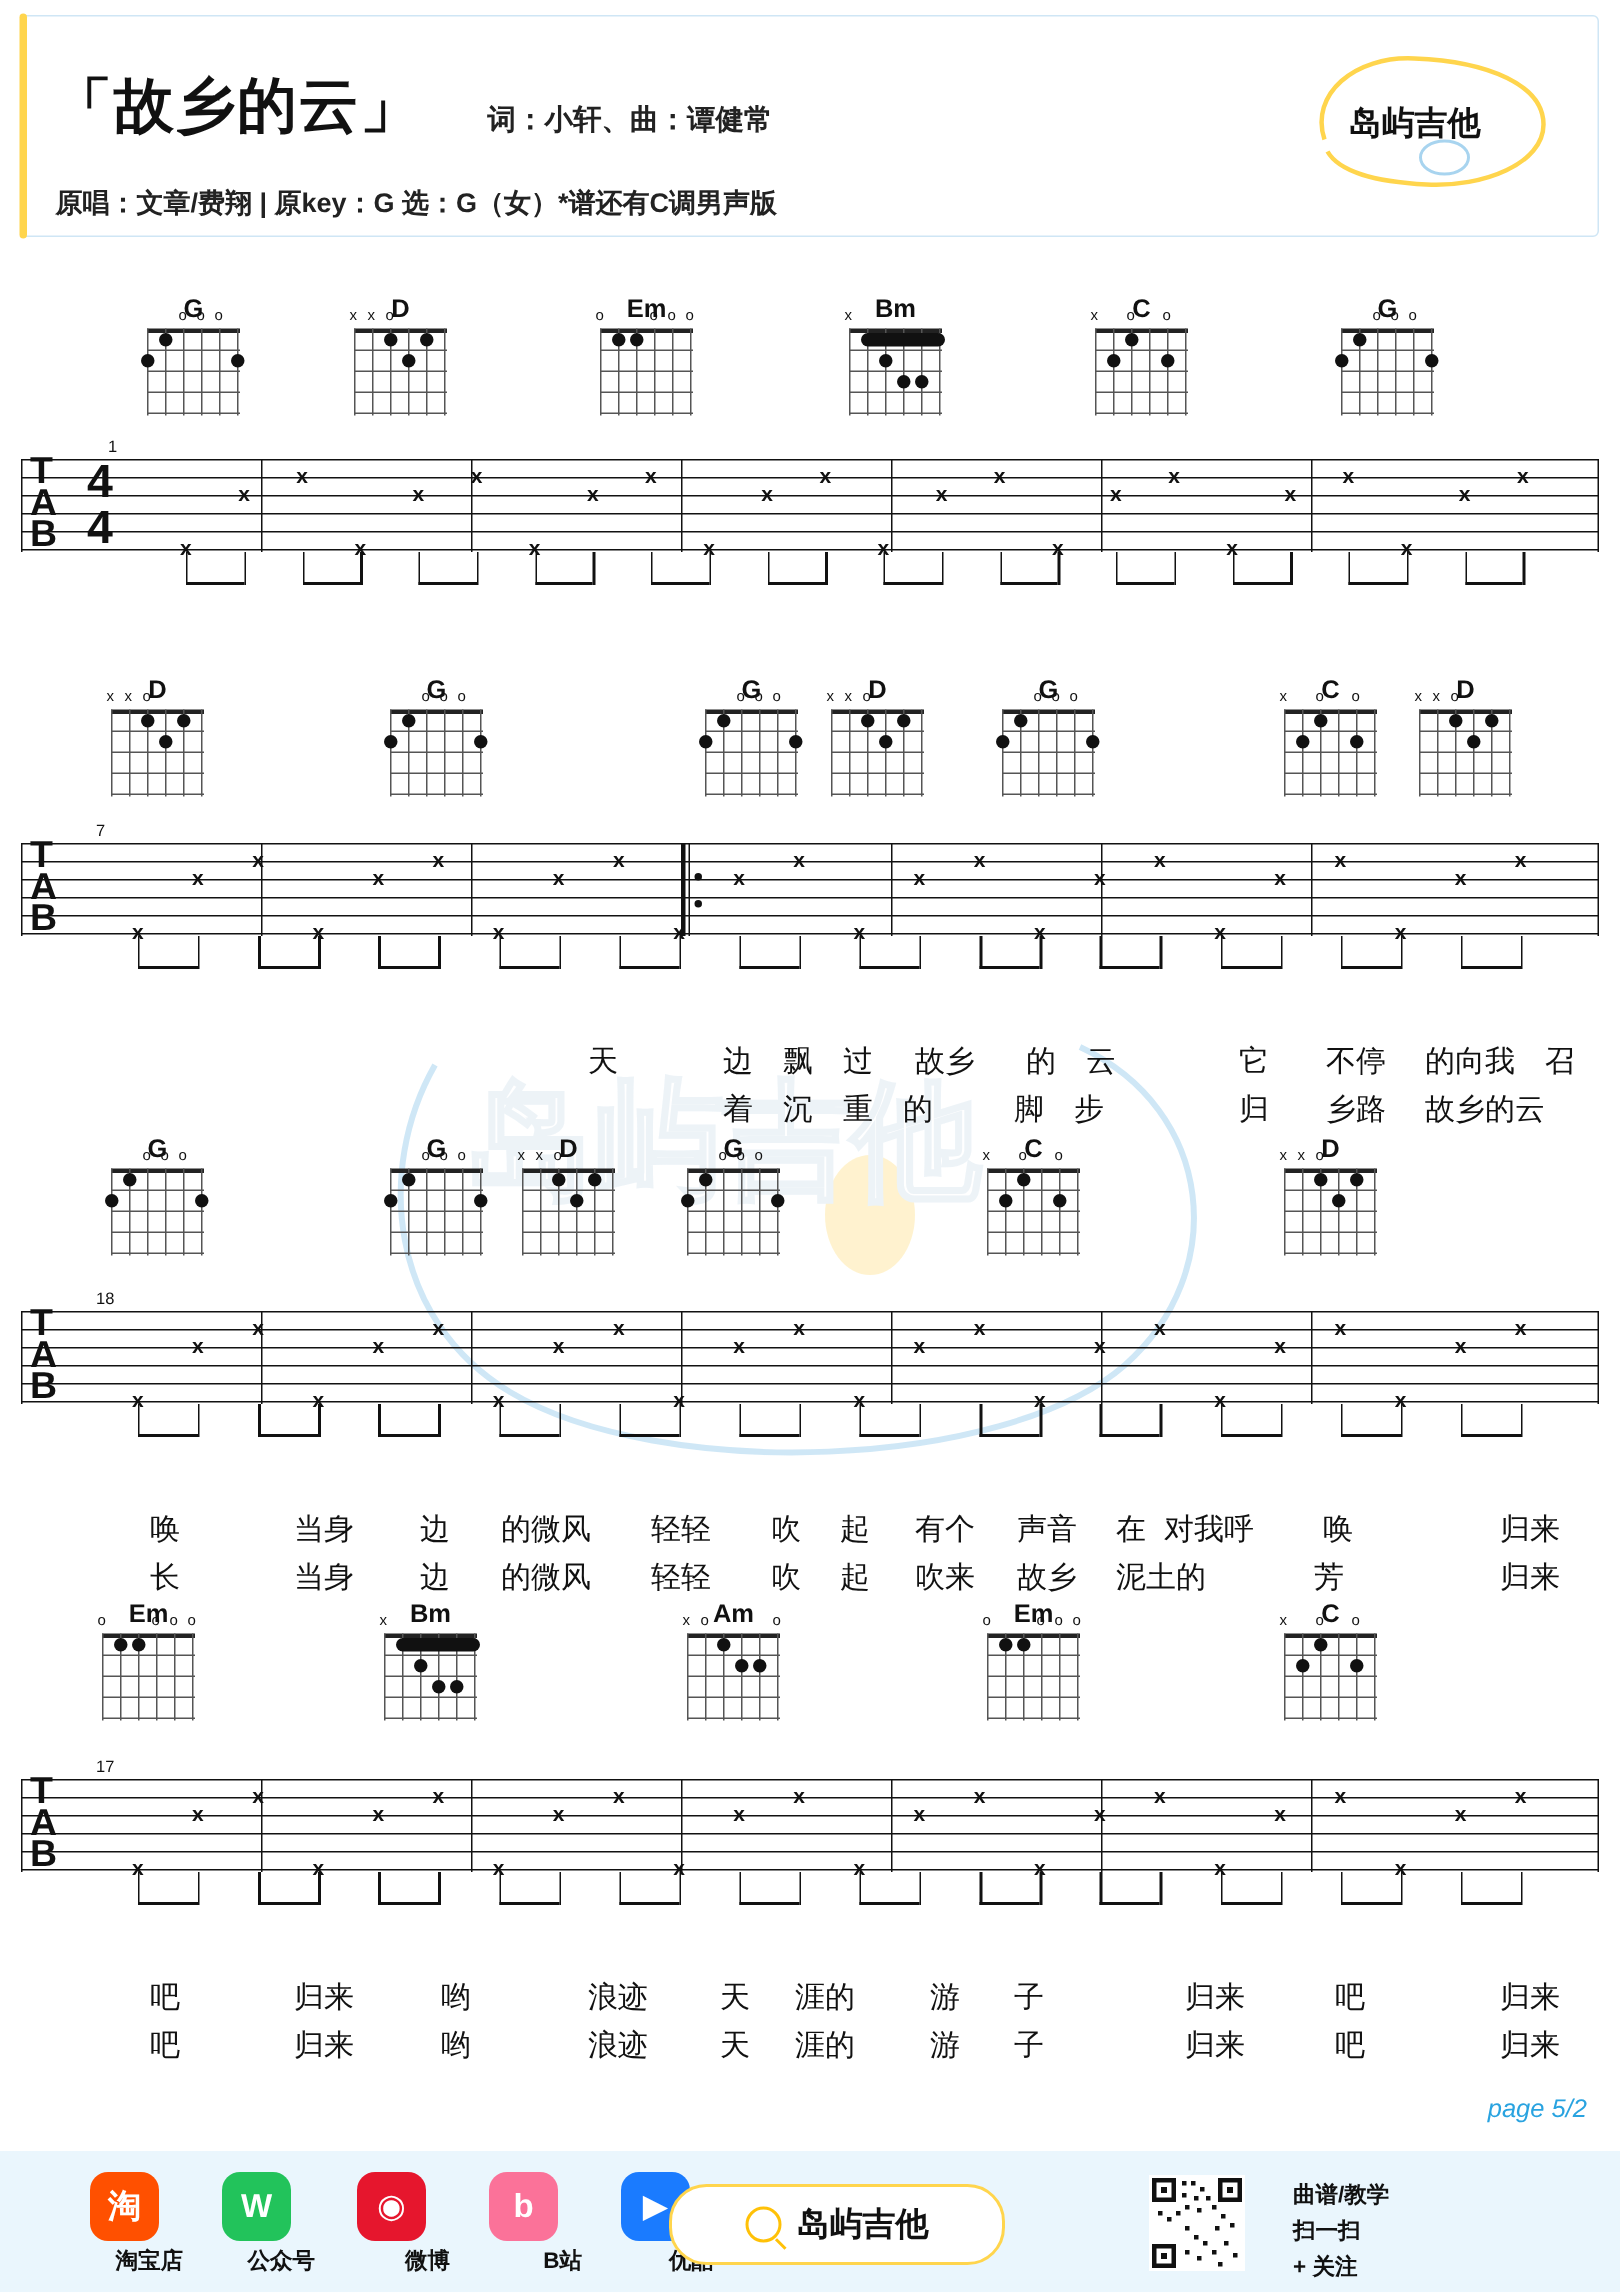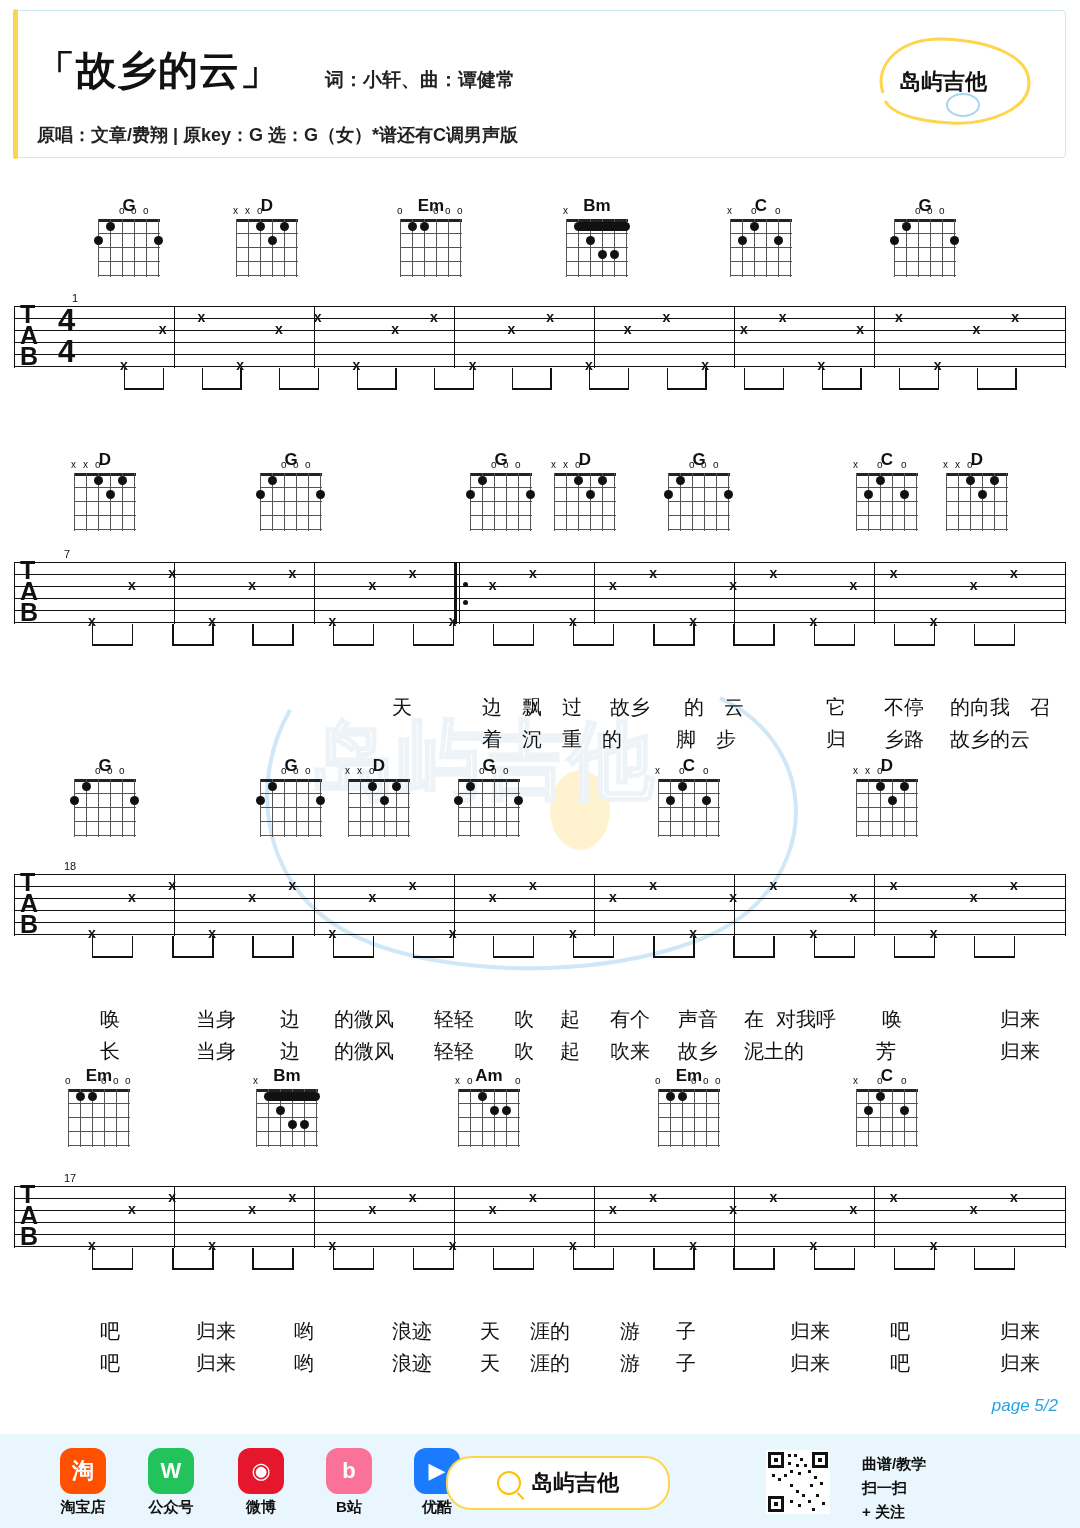--- a/index.html
+++ b/index.html
@@ -78,21 +78,21 @@
   }
   
   .footer{
     position:absolute;left:0;top:1434px;width:1080px;height:94px;background:#eaf6fd;
   }
   .social{position:absolute;top:14px;width:78px;text-align:center;}
   .social .ic{
     width:46px;height:46px;border-radius:12px;margin:0 auto 4px auto;
     display:flex;align-items:center;justify-content:center;color:#fff;font-size:22px;font-weight:bold;
   }
-  .social .lb{font-size:15px;font-weight:bold;color:#111;}
+  .social .lb{font-size:15px;font-weight:bold;color:#111;text-align:right;}
   .searchbox{
     position:absolute;left:446px;top:22px;width:220px;height:50px;border:2px solid #ffd54d;border-radius:25px;
     display:flex;align-items:center;justify-content:center;background:#fff;
   }
   .searchbox .mag{
     width:20px;height:20px;border:2px solid #ffc107;border-radius:50%;position:relative;margin-right:10px;
   }
   .searchbox .mag:after{
     content:"";position:absolute;right:-6px;bottom:-4px;width:9px;height:2px;background:#ffc107;transform:rotate(45deg);
   }

